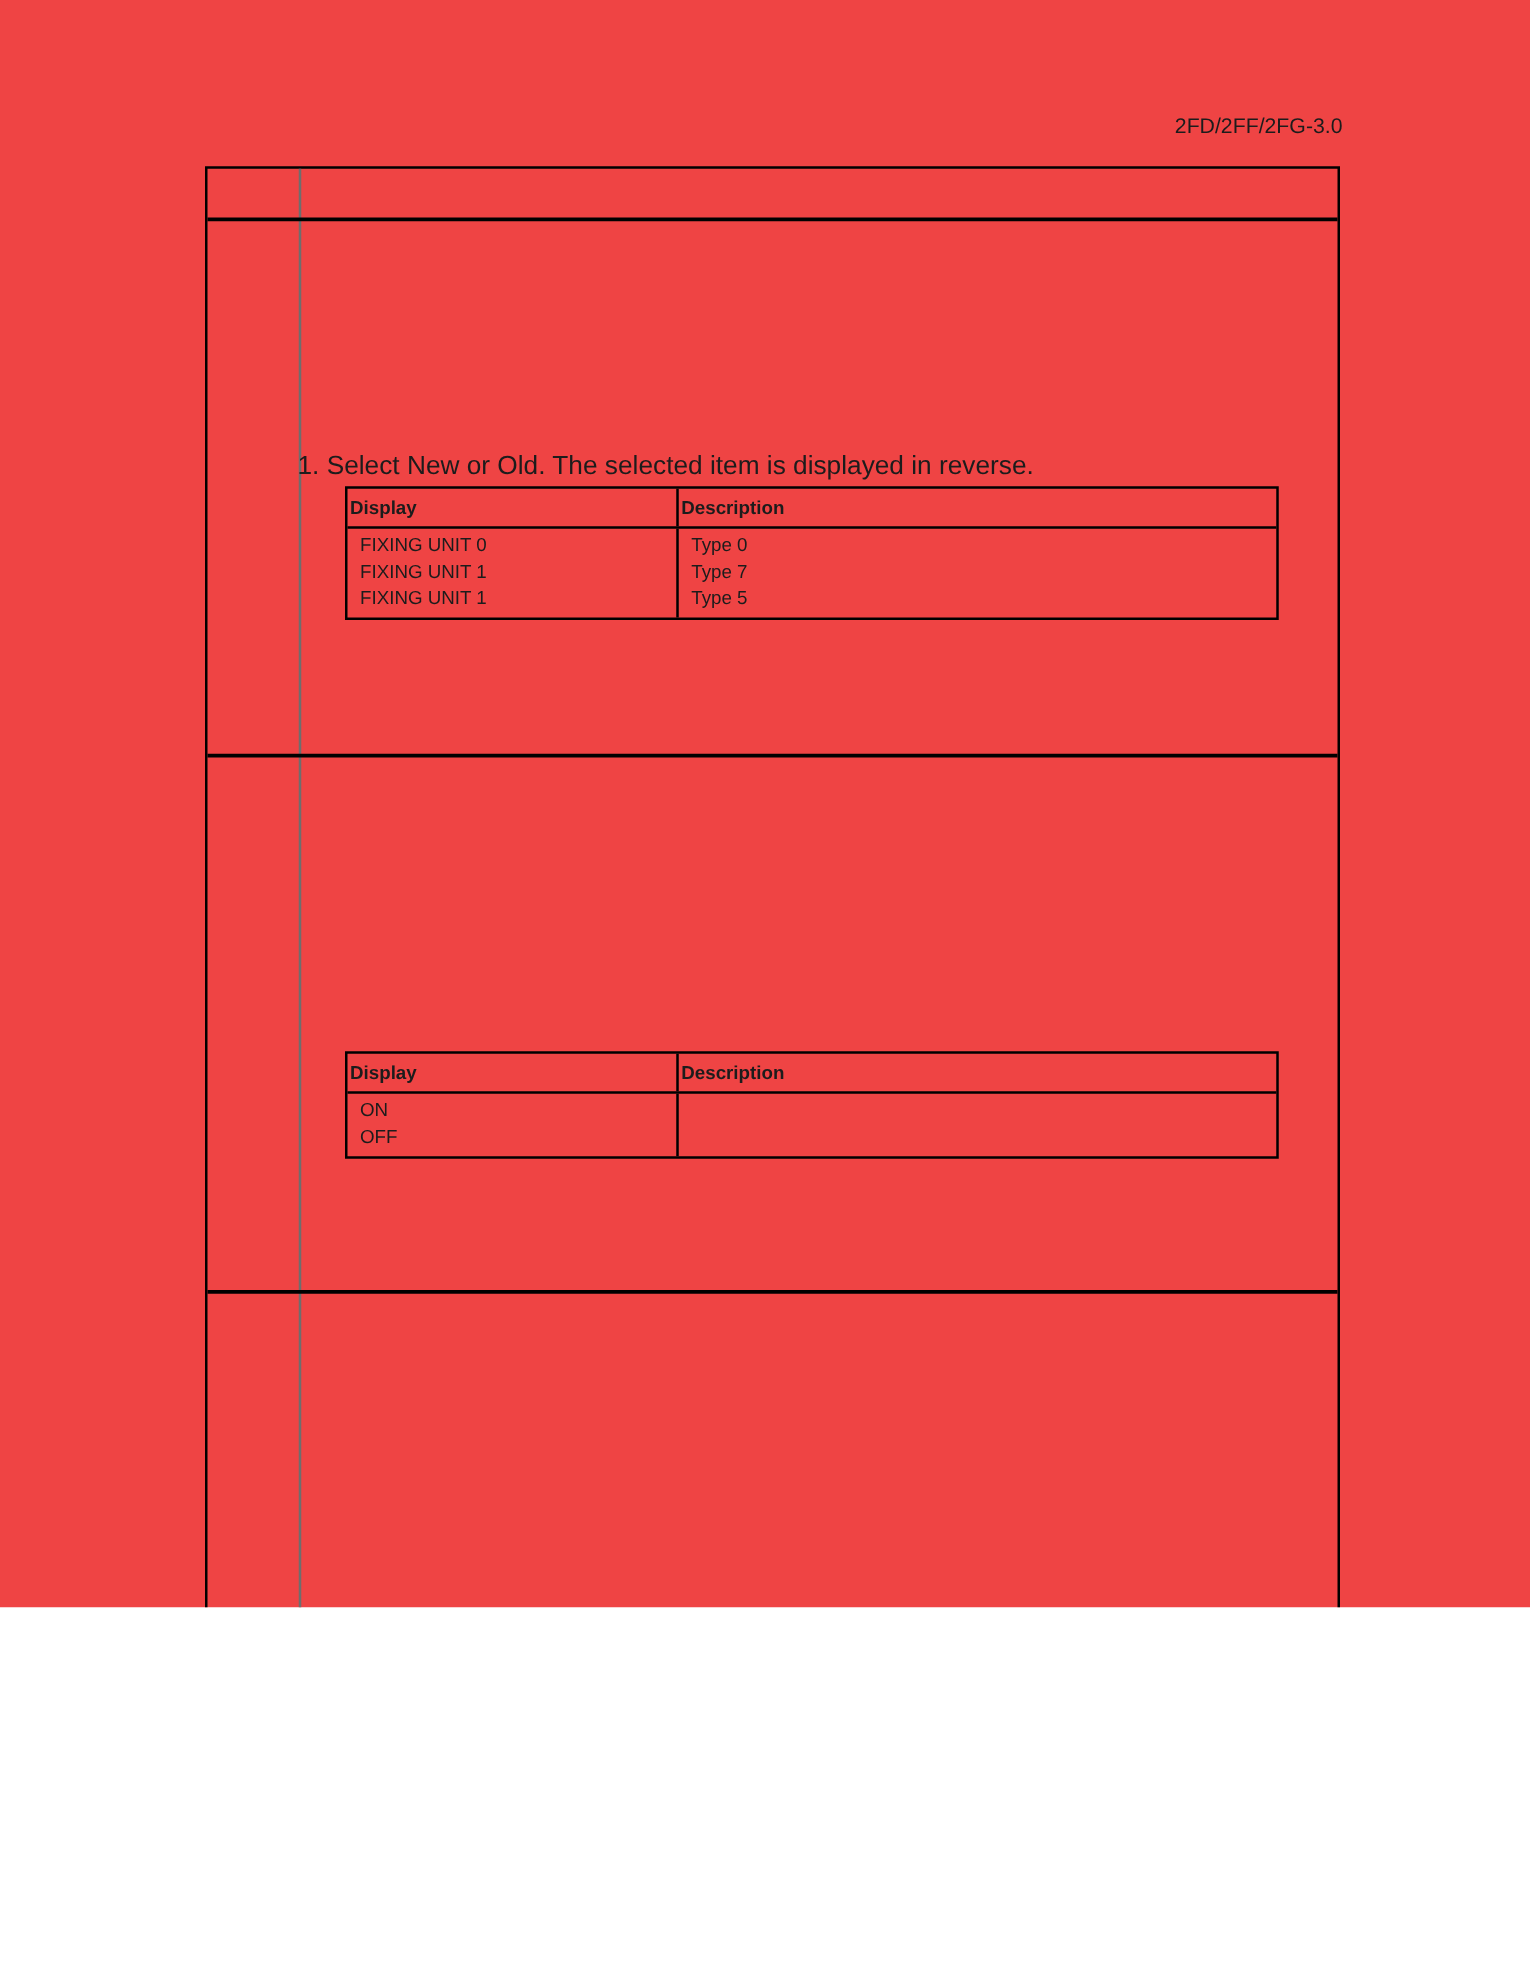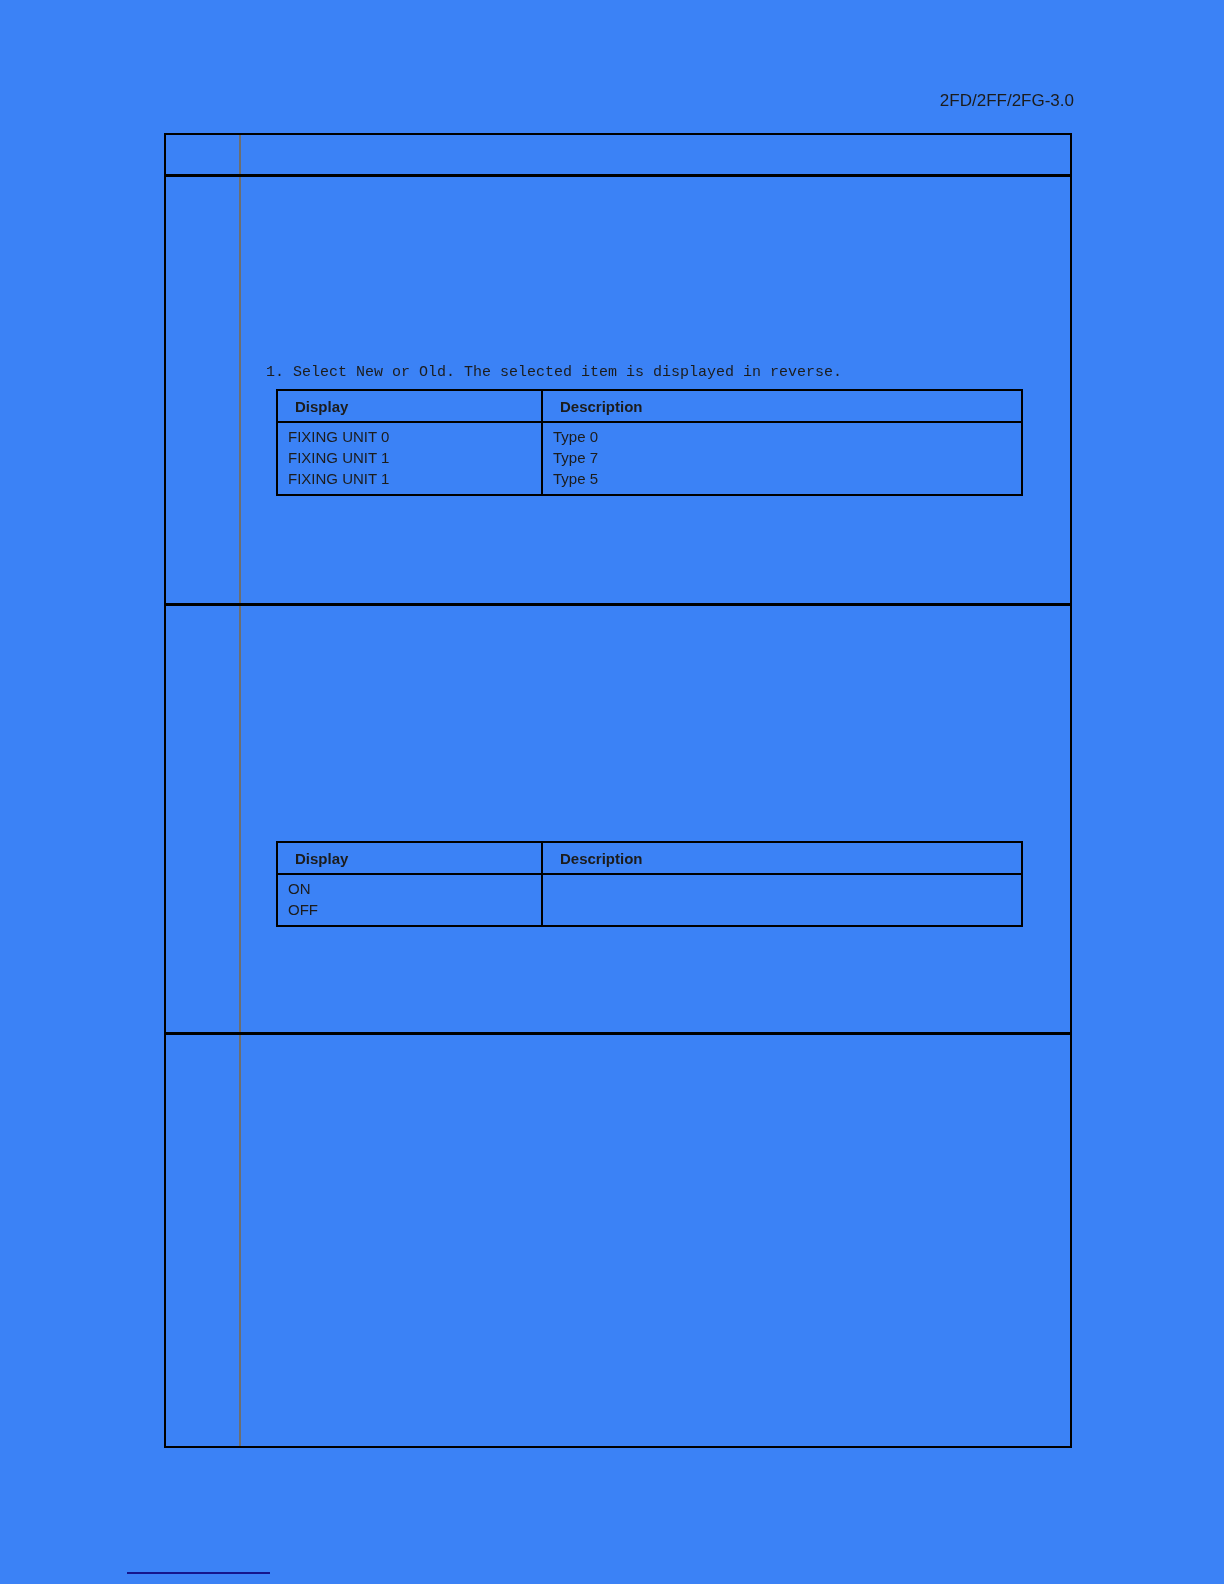--- a/index.html
+++ b/index.html
@@ -3,22 +3,22 @@
 <meta charset="utf-8">
 <style>
   html, body {
     margin: 0;
     padding: 0;
     background: #ffffff;
   }
   .page {
     position: relative;
     width: 1224px;
-    height: 1584px;
-    background: #3b82f6;
+    height: 1286px;
+    background: #ef4444;
     font-family: "Liberation Sans", sans-serif;
     color: #1c1c1c;
     overflow: hidden;
   }
   .version-label {
     position: absolute;
     top: 91px;
     left: 0;
     width: 1074px;
     text-align: right;
@@ -49,26 +49,25 @@
     width: 100%;
     height: 3px;
     background: #000000;
   }
   .h-divider.d1 { top: 39px; }
   .h-divider.d2 { top: 468px; }
   .h-divider.d3 { top: 897px; }
 
   .instruction {
     position: absolute;
-    left: 100px;
+    left: 72px;
     top: 228px;
-    font-size: 15px;
+    font-size: 21px;
     line-height: 20px;
     white-space: nowrap;
-    font-family: Liberation Mono, monospace;
   }
 
   .doc-table {
     position: absolute;
     left: 110px;
     width: 747px;
     border: 2px solid #000000;
     box-sizing: border-box;
     font-size: 15px;
   }
@@ -83,21 +82,21 @@
   .dt-cell {
     box-sizing: border-box;
     line-height: 21px;
   }
   .dt-cell.c1 {
     width: 265px;
     border-right: 2px solid #000000;
     flex: 0 0 265px;
   }
   .dt-cell.c2 { flex: 1 1 auto; }
-  .dt-head .dt-cell { padding: 5px 10px 4px 17px; line-height 20px; }
+  .dt-head .dt-cell { padding: 5px 10px 4px 2px; line-height 20px; }
   .dt-body .dt-cell { padding: 3px 10px 5px 10px; }
 
   .footer-line {
     position: absolute;
     left: 127px;
     top: 1572px;
     width: 143px;
     height: 2px;
     background: #15158c;
   }

